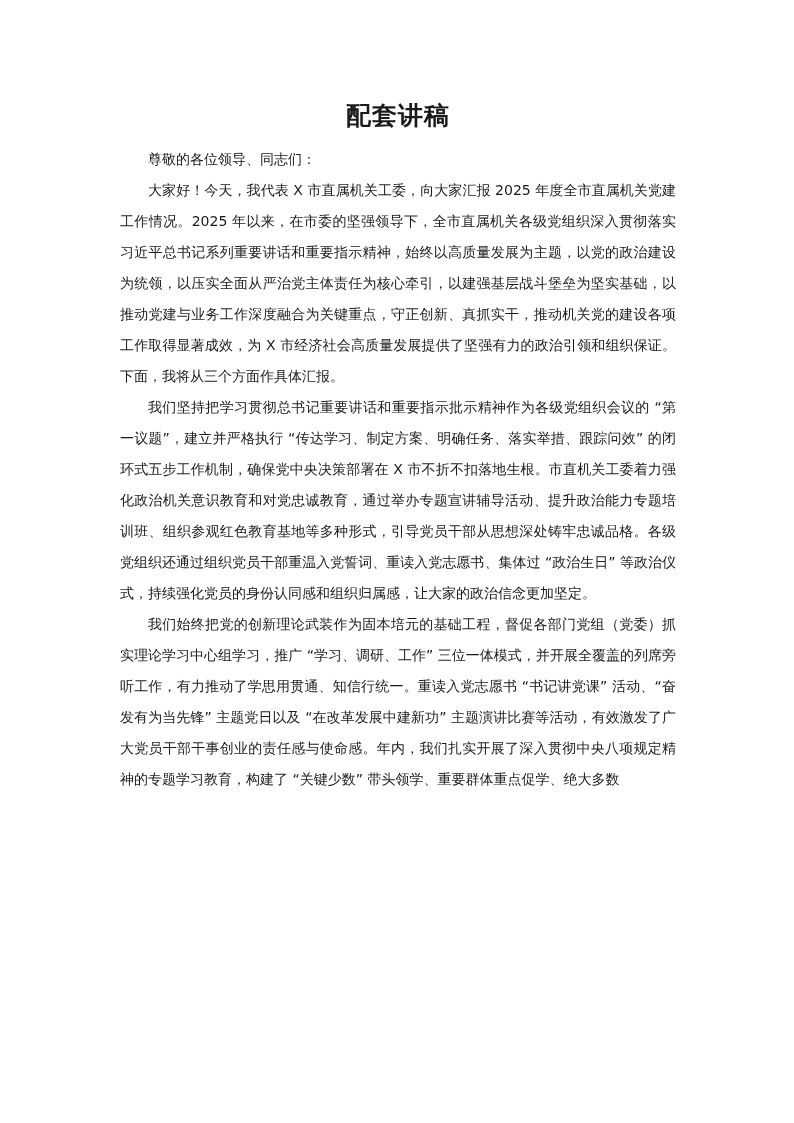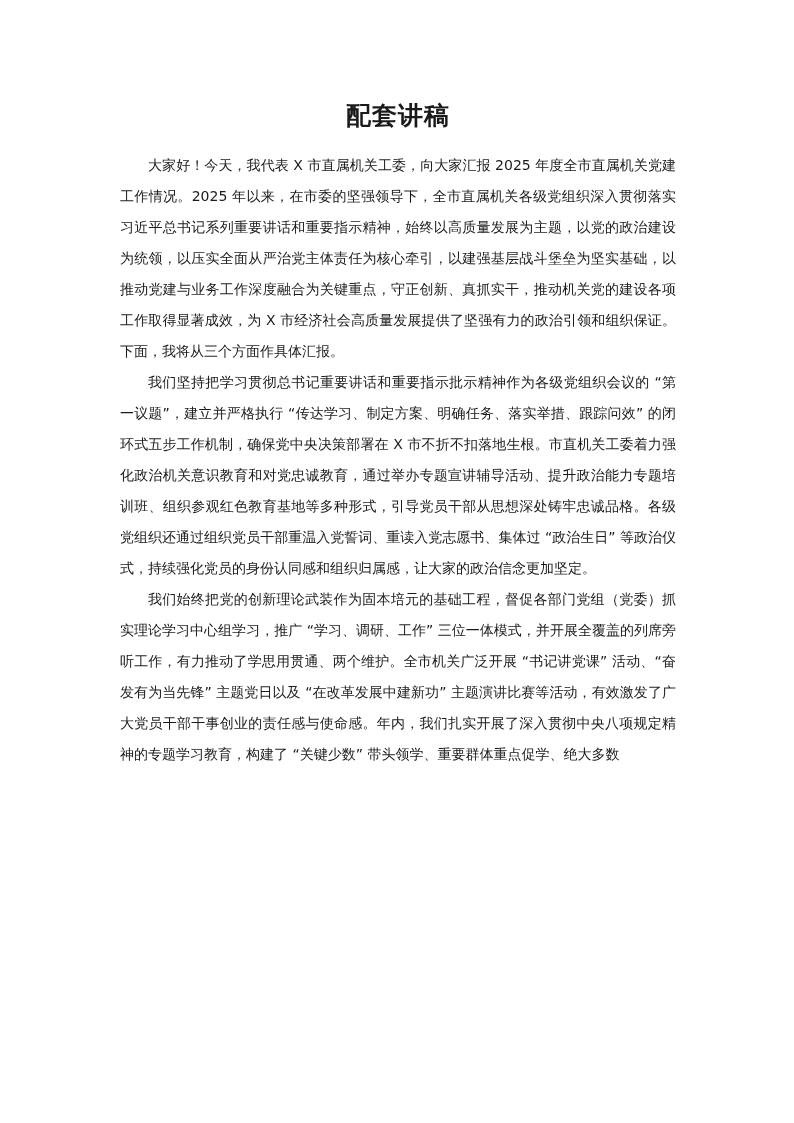--- a/index.html
+++ b/index.html
@@ -4,33 +4,34 @@
 <style>
   html, body { margin: 0; padding: 0; background: #ffffff; }
   body { width: 794px; height: 1123px; position: relative; overflow: hidden; }
   .page {
     position: absolute; left: 120px; top: 96px; width: 556px;
     color: #1a1a1a;
     font-family: "DejaVu Sans", "Liberation Sans", sans-serif;
   }
   .title {
     text-align: center; font-size: 25px; font-weight: bold;
-    line-height: 40px; margin: 0 0 14px 0; letter-spacing: 1px;
+    line-height: 40px; margin: 0 0 8px 0; letter-spacing: 1px;
     font-family: "DejaVu Serif", "Liberation Serif", serif;
   }
   .salute, .para, .h1, .h2 {
     font-size: 14px; line-height: 31px; margin: 0;
     text-align: justify; text-align-last: left;
   }
   .salute { text-indent: 28px; }
   .para { text-indent: 28px; }
   .h1, .h2 { text-indent: 28px; font-weight: bold;
     font-family: "DejaVu Serif", "Liberation Serif", serif; font-size: 13.5px; }
 </style>
 </head>
 <body>
 
 <div class="page">
   <h1 class="title">配套讲稿</h1>
+  <p class="salute">尊敬的各位领导、同志们：</p>
   <p class="para">大家好！今天，我代表 X 市直属机关工委，向大家汇报 2025 年度全市直属机关党建工作情况。2025 年以来，在市委的坚强领导下，全市直属机关各级党组织深入贯彻落实习近平总书记系列重要讲话和重要指示精神，始终以高质量发展为主题，以党的政治建设为统领，以压实全面从严治党主体责任为核心牵引，以建强基层战斗堡垒为坚实基础，以推动党建与业务工作深度融合为关键重点，守正创新、真抓实干，推动机关党的建设各项工作取得显著成效，为 X 市经济社会高质量发展提供了坚强有力的政治引领和组织保证。下面，我将从三个方面作具体汇报。</p>
   <p class="para">我们坚持把学习贯彻总书记重要讲话和重要指示批示精神作为各级党组织会议的 “第一议题”，建立并严格执行 “传达学习、制定方案、明确任务、落实举措、跟踪问效” 的闭环式五步工作机制，确保党中央决策部署在 X 市不折不扣落地生根。市直机关工委着力强化政治机关意识教育和对党忠诚教育，通过举办专题宣讲辅导活动、提升政治能力专题培训班、组织参观红色教育基地等多种形式，引导党员干部从思想深处铸牢忠诚品格。各级党组织还通过组织党员干部重温入党誓词、重读入党志愿书、集体过 “政治生日” 等政治仪式，持续强化党员的身份认同感和组织归属感，让大家的政治信念更加坚定。</p>
-  <p class="para">我们始终把党的创新理论武装作为固本培元的基础工程，督促各部门党组（党委）抓实理论学习中心组学习，推广 “学习、调研、工作” 三位一体模式，并开展全覆盖的列席旁听工作，有力推动了学思用贯通、两个维护。全市机关广泛开展 “书记讲党课” 活动、“奋发有为当先锋” 主题党日以及 “在改革发展中建新功” 主题演讲比赛等活动，有效激发了广大党员干部干事创业的责任感与使命感。年内，我们扎实开展了深入贯彻中央八项规定精神的专题学习教育，构建了 “关键少数” 带头领学、重要群体重点促学、绝大多数</p>
+  <p class="para">我们始终把党的创新理论武装作为固本培元的基础工程，督促各部门党组（党委）抓实理论学习中心组学习，推广 “学习、调研、工作” 三位一体模式，并开展全覆盖的列席旁听工作，有力推动了学思用贯通、知信行统一。重读入党志愿书 “书记讲党课” 活动、“奋发有为当先锋” 主题党日以及 “在改革发展中建新功” 主题演讲比赛等活动，有效激发了广大党员干部干事创业的责任感与使命感。年内，我们扎实开展了深入贯彻中央八项规定精神的专题学习教育，构建了 “关键少数” 带头领学、重要群体重点促学、绝大多数</p>
 </div>
 
 </body></html>

